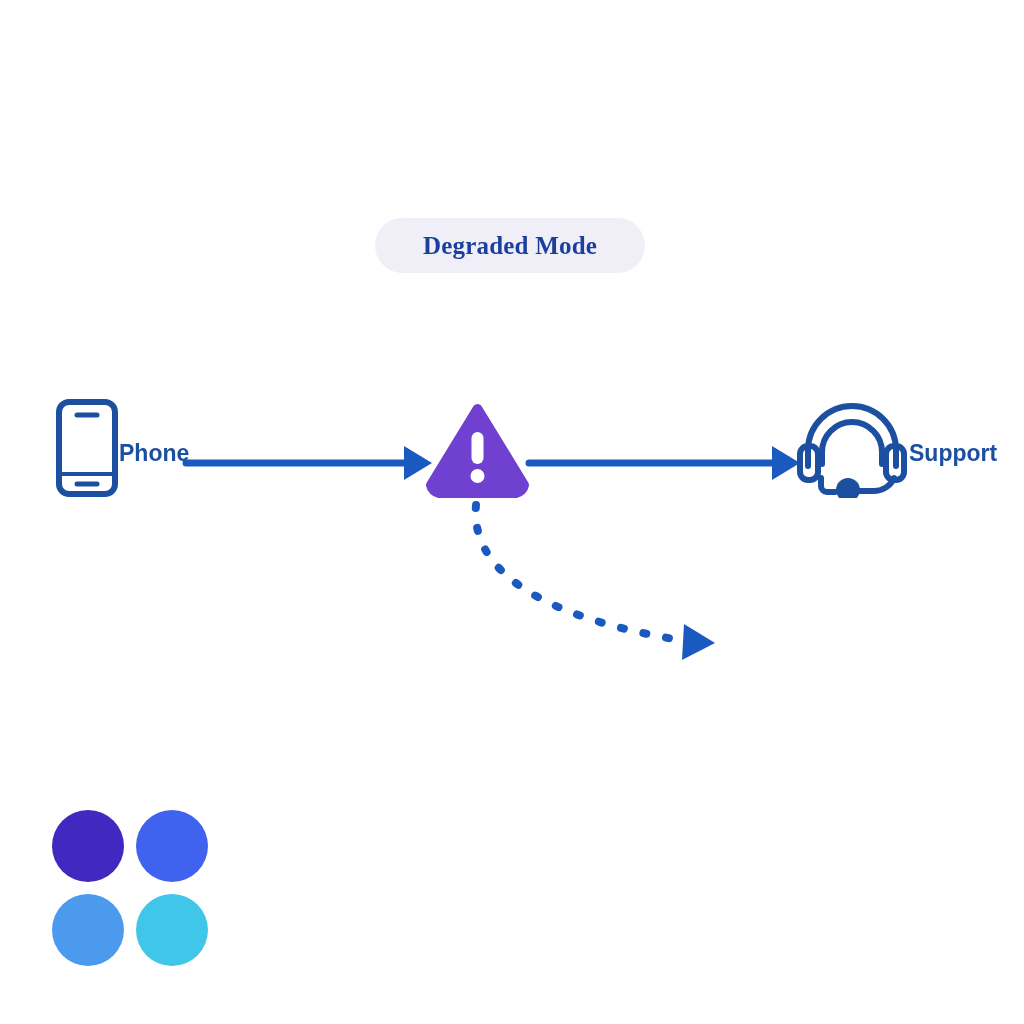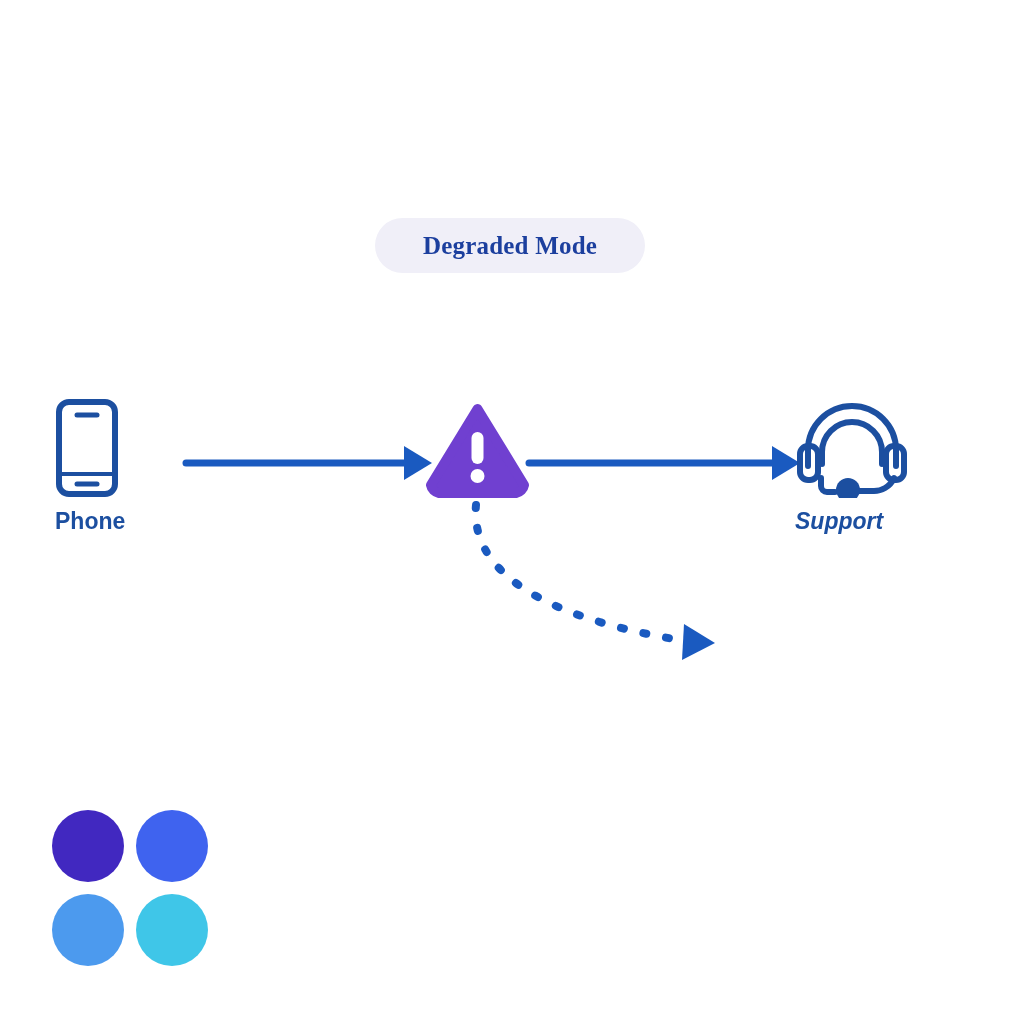--- a/index.html
+++ b/index.html
@@ -38,39 +38,39 @@
     font-weight: 600;
     color: #1c3f9e;
     letter-spacing: 0.2px;
     white-space: nowrap;
   }
 
   
   .node {
     position: absolute;
     display: flex;
-    flex-direction: column;
-    align-items: flex-start;
+    flex-direction: row;
+    align-items: center;
   }
   .node-icon {
     display: block;
     line-height: 0;
   }
   .node-label {
     margin-top: 10px;
     font-size: 23px;
     font-weight: 600;
     color: #1c4fa0;
     white-space: nowrap;
     text-align: center;
   }
 
   #node-phone   { left: 55px;  top: 398px; width: 150px; }
   #node-warning { left: 425px; top: 403px; width: 105px; }
-  #node-support { left: 795px; top: 398px; width: 150px; font-style: italic; }
+  #node-support { left: 795px; top: 398px; width: 150px; }
   #node-backup  { left: 685px; top: 598px; width: 175px; }
 
   
   #connectors {
     position: absolute;
     left: 0;
     top: 0;
     width: 1024px;
     height: 1024px;
     pointer-events: none;

